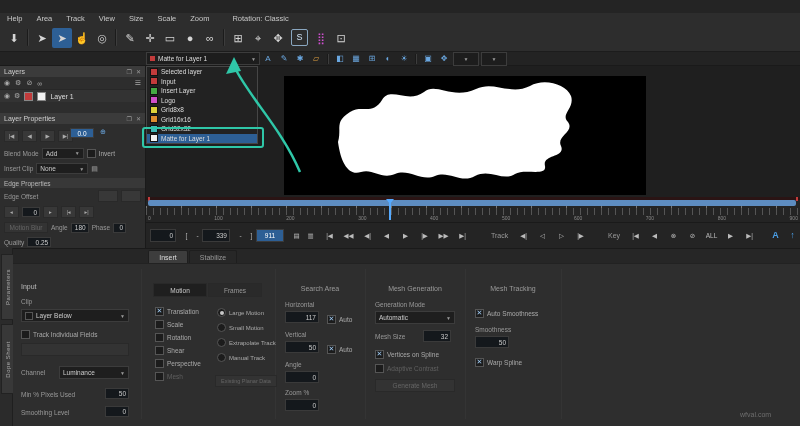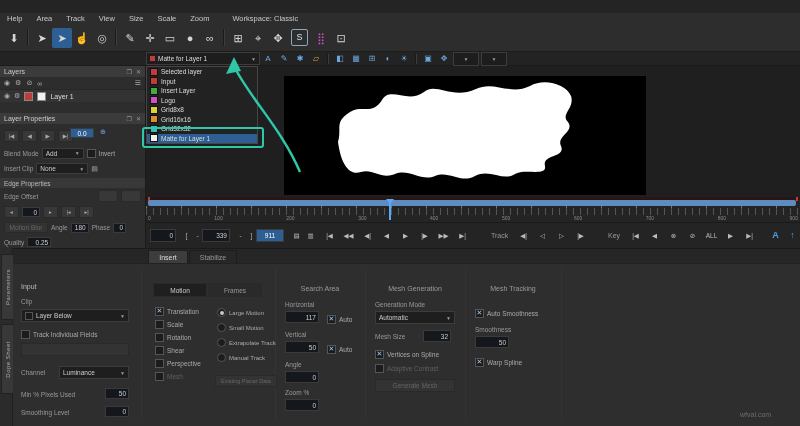--- a/index.html
+++ b/index.html
@@ -123,21 +123,21 @@
     <div class="row">
 
     <span class="menu-item">Help</span>
         <span class="menu-item">Area</span>
         <span class="menu-item">Track</span>
         <span class="menu-item">View</span>
         <span class="menu-item">Size</span>
         <span class="menu-item">Scale</span>
         <span class="menu-item">Zoom</span>
       </div>
-    <span id="workspace">Workspace: Classic</span>
+    <span id="workspace">Rotation: Classic</span>
   </div>
 
   <div id="toolbar" class="abs">
 
       <span class="tbtn">⬇</span>
 
       <span class="tbtn divider"></span>
 
       <span class="tbtn">➤</span>
 

